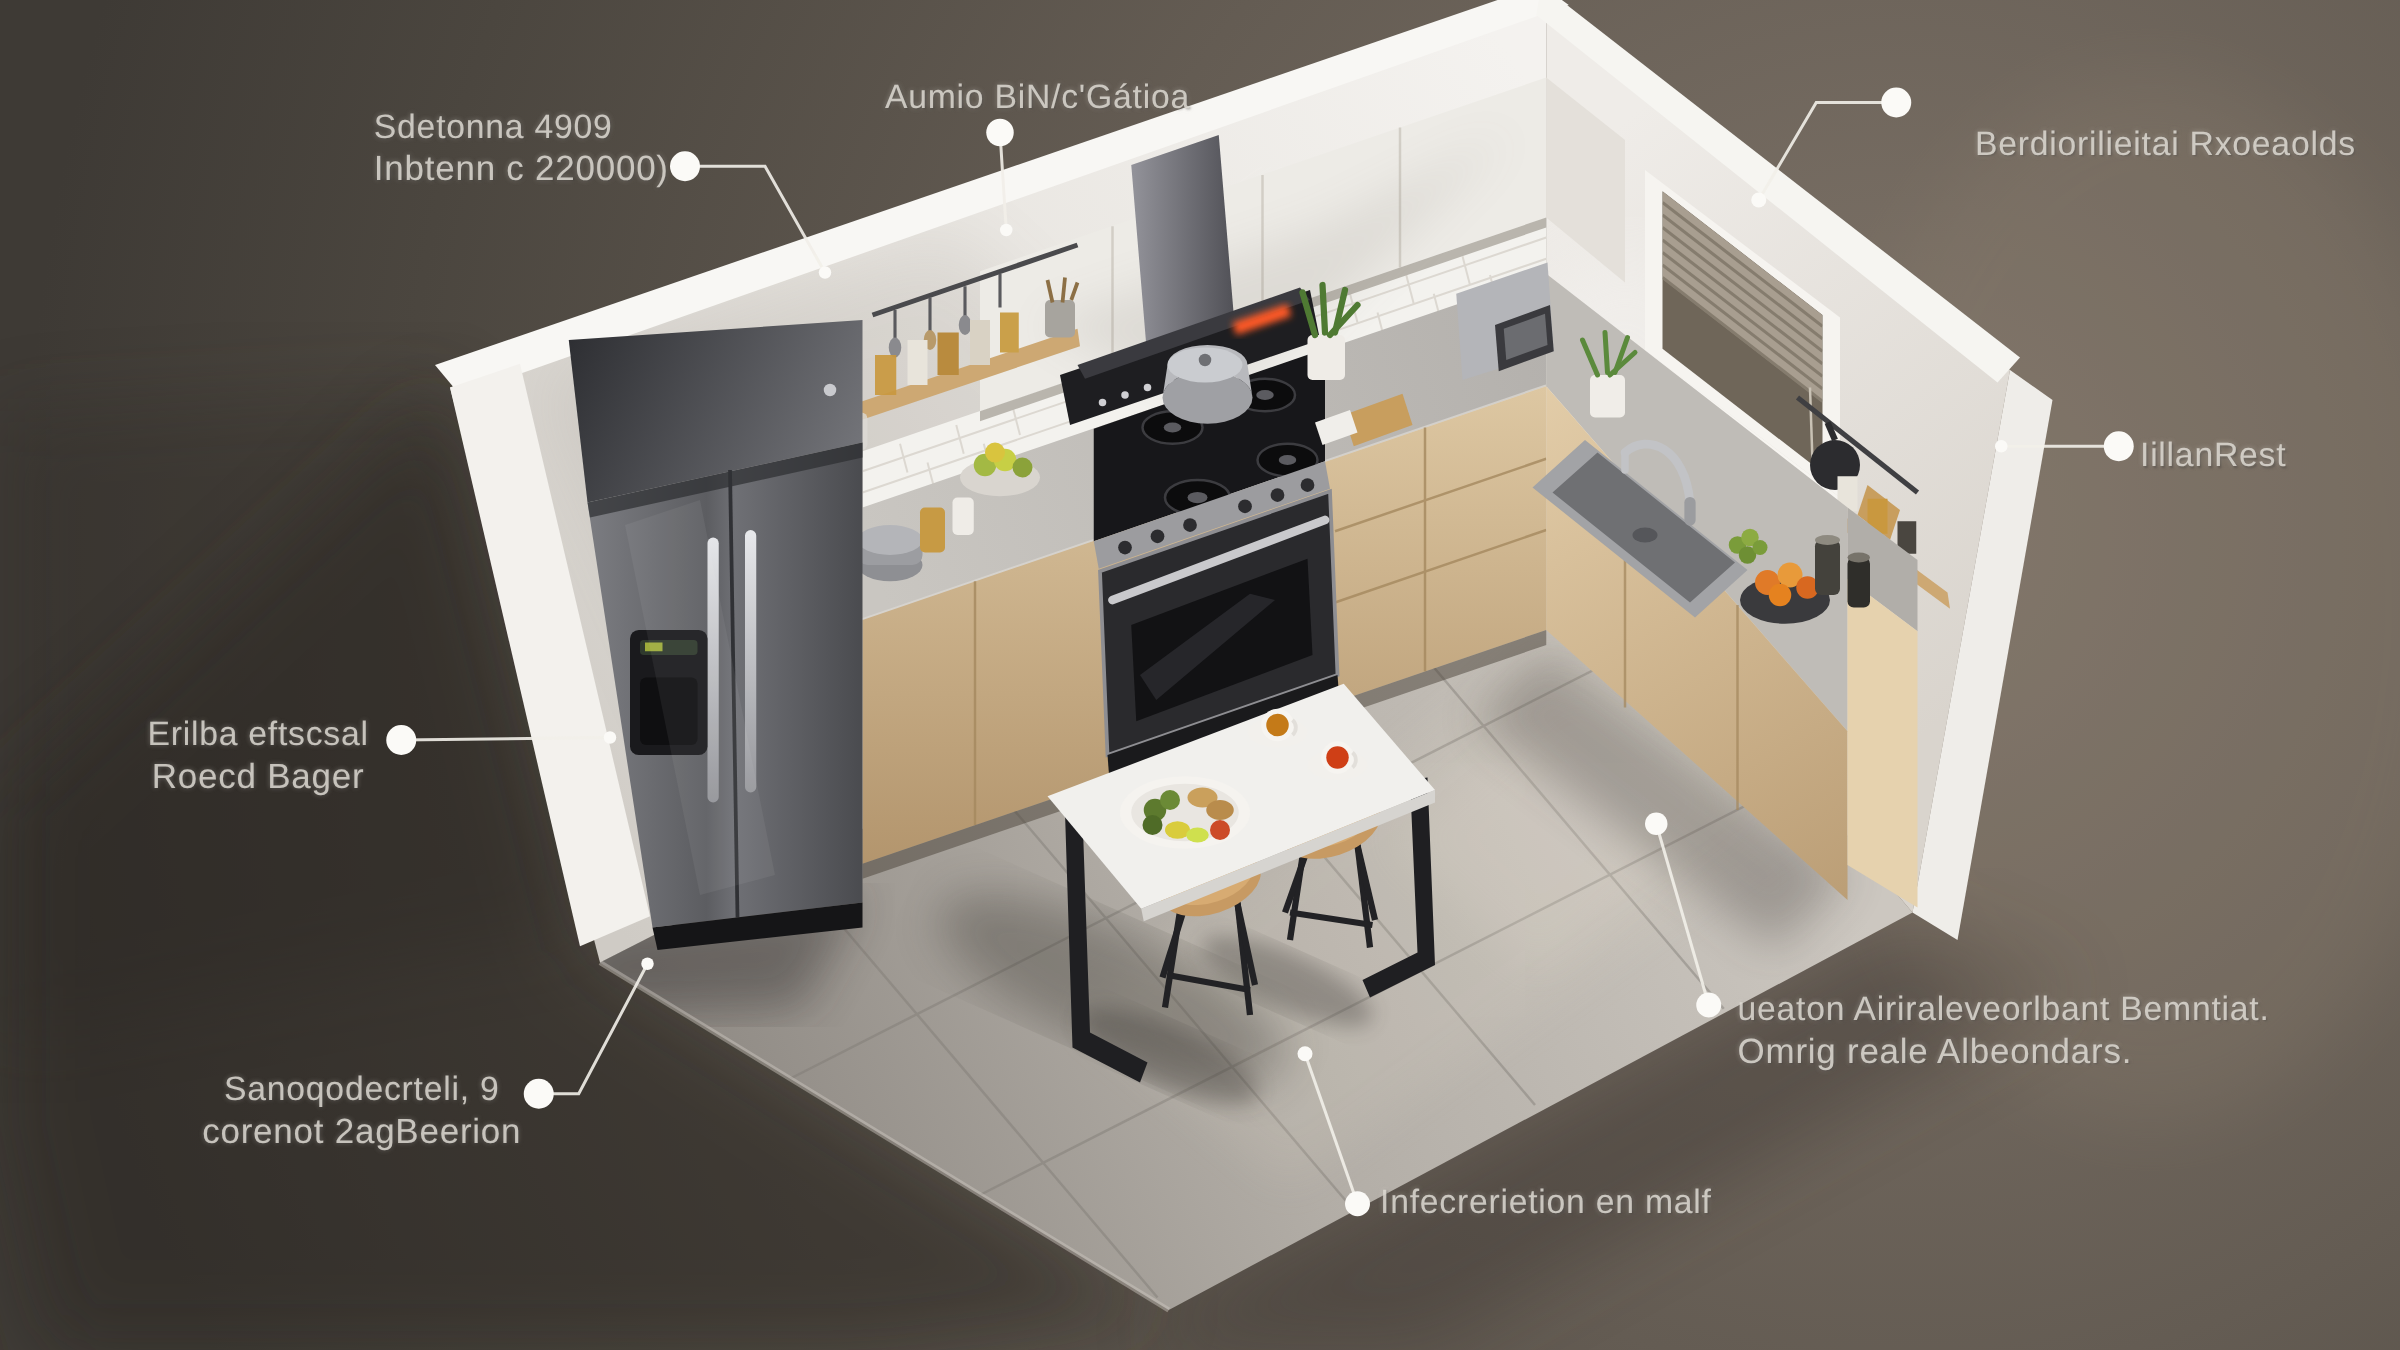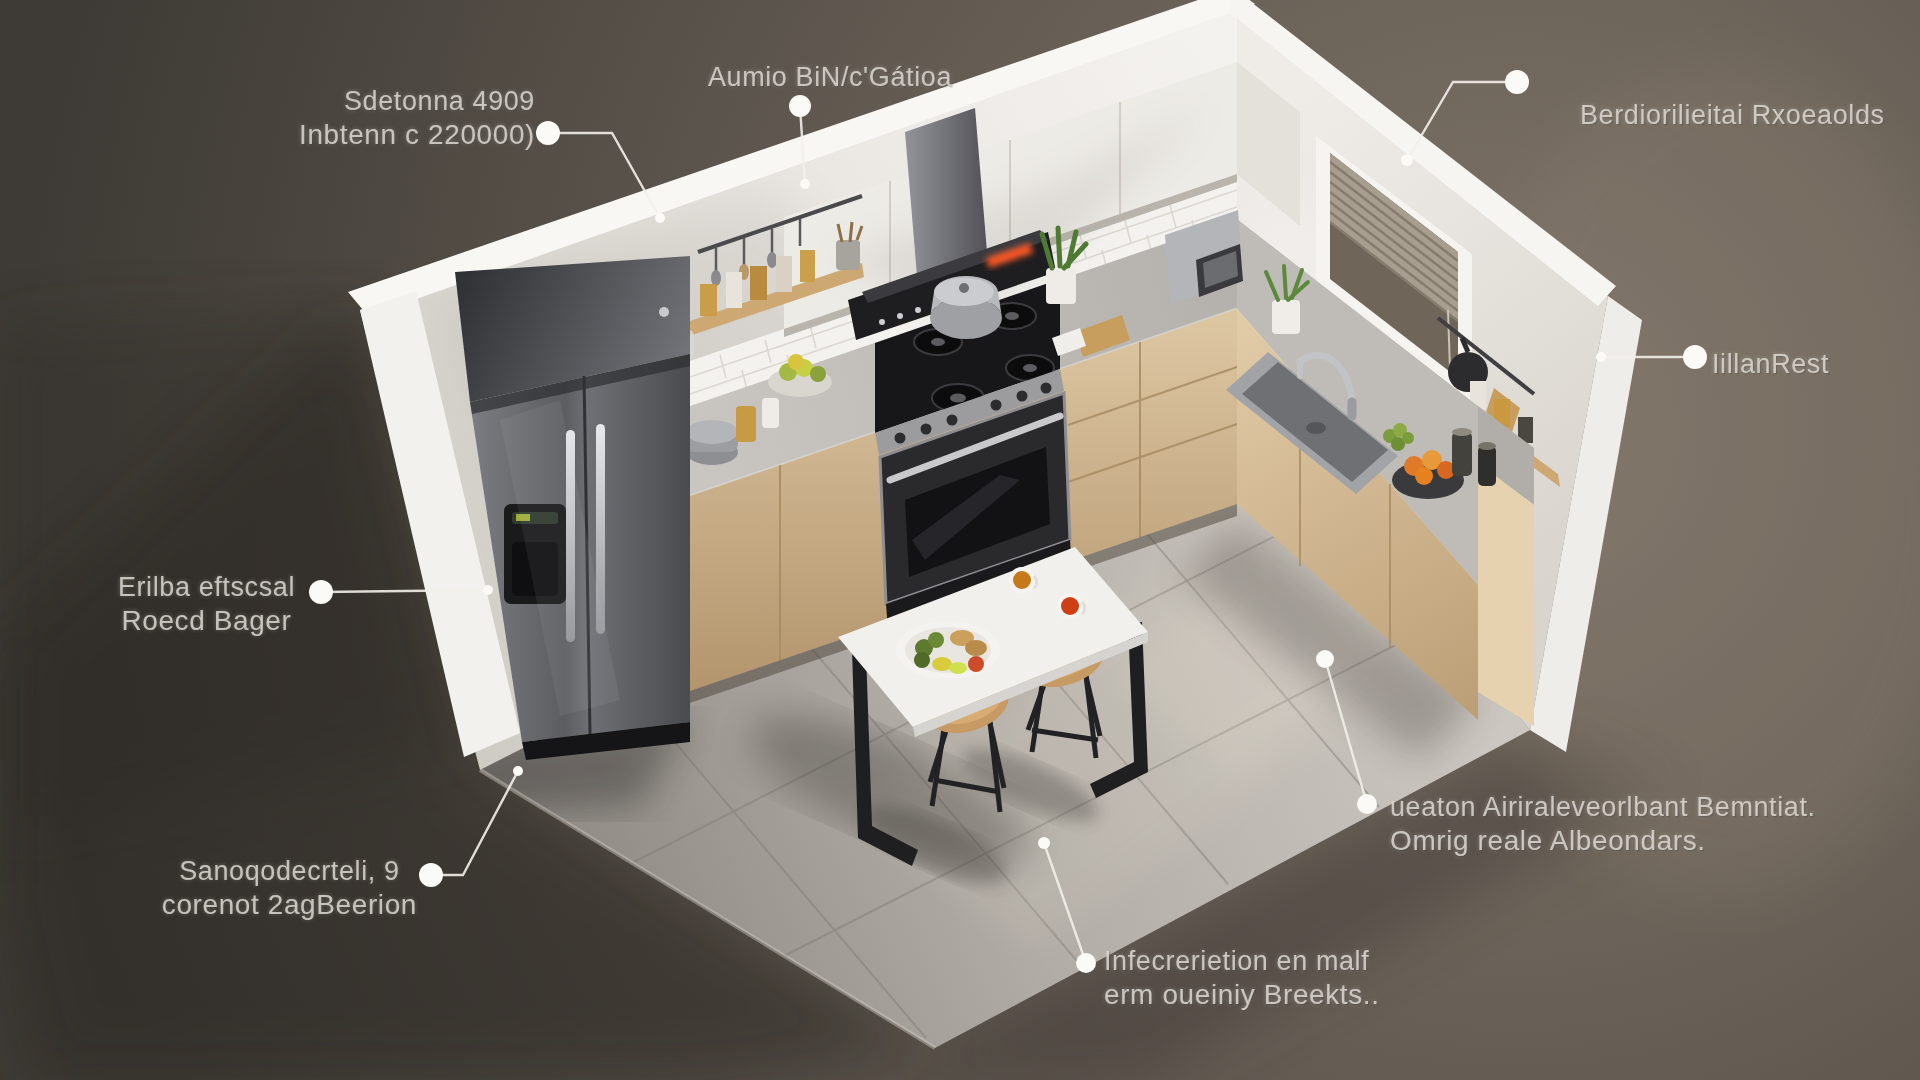--- a/index.html
+++ b/index.html
@@ -9,21 +9,21 @@
   }
   #scene{position:absolute;left:0;top:0;}
   .ann{
     position:absolute;color:rgba(226,222,215,0.82);
     font-size:27px;line-height:1.18;letter-spacing:.6px;
     text-shadow:0 0 4px rgba(238,234,228,.35),1px 1px 2px rgba(35,33,30,.45);
     white-space:nowrap;
   }
   .ann span{display:block;}
   .ann .l2{font-size:28px;}
-  #ann1{right:1385px;top:86px;text-align:right;}
+  #ann1{right:1385px;top:86px;}
   #ann2{left:632px;top:62px;width:320px;text-align:right;}
   #ann3{left:1580px;top:60px;margin-top:40px;}
   #ann4{left:1712px;top:349px;}
   #ann5{right:1625px;top:572px;text-align:center;}
   #ann6{right:1503px;top:856px;text-align:center;}
   #ann7{left:1390px;top:764px;margin-top:28px;}
   #ann8{left:1104px;top:946px;}
 </style>
 </head>
 <body>
@@ -518,14 +518,13 @@
 <div id="ann6" class="ann">
   <span class="l1">Sanoqodecrteli, 9</span>
   <span class="l2">corenot 2agBeerion</span>
 </div>
 <div id="ann7" class="ann">
   <span class="l1">ueaton Airiraleveorlbant Bemntiat.</span>
   <span class="l2">Omrig reale Albeondars.</span>
 </div>
 <div id="ann8" class="ann">
   <span class="l1">Infecrerietion en malf</span>
-  <span class="l2">erm oueiniy Breekts..</span>
 </div>
 
 </body></html>

